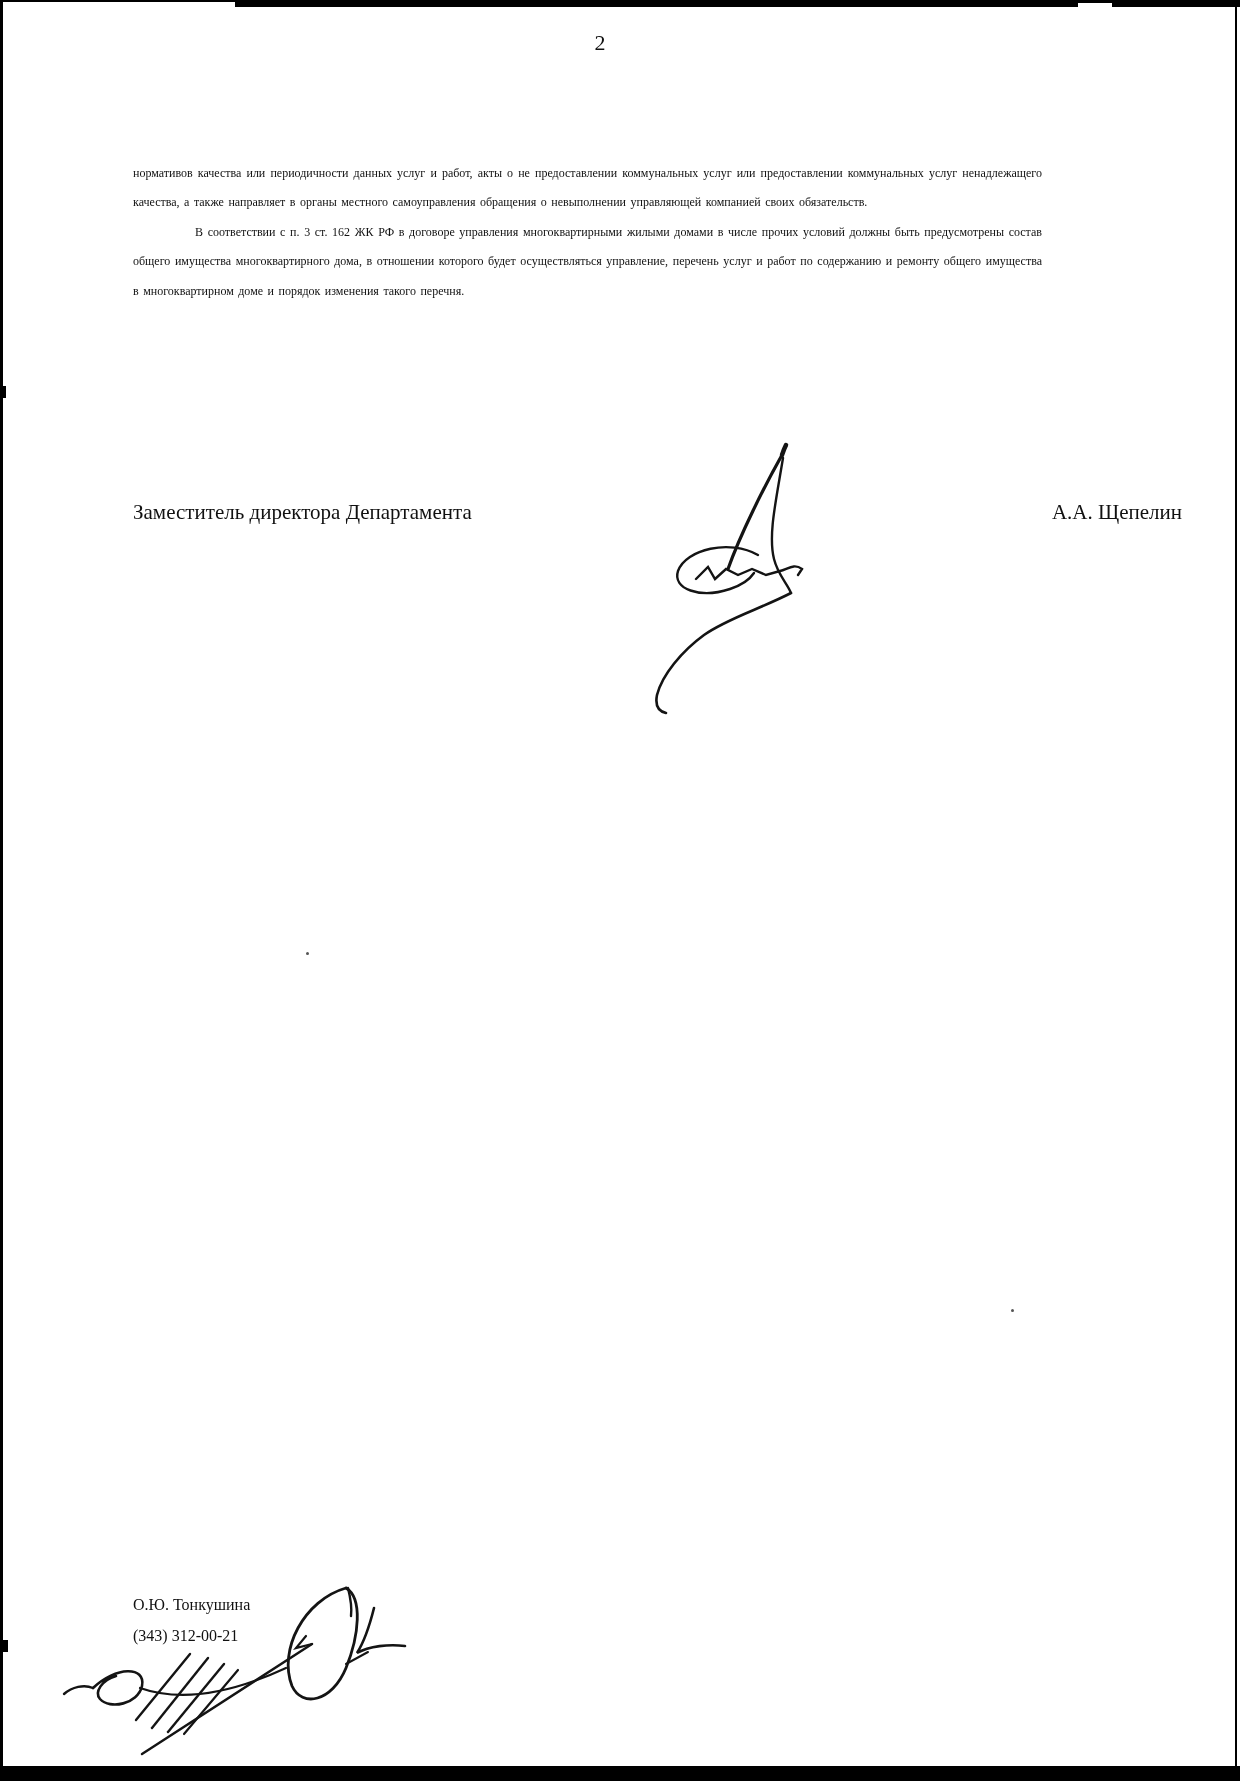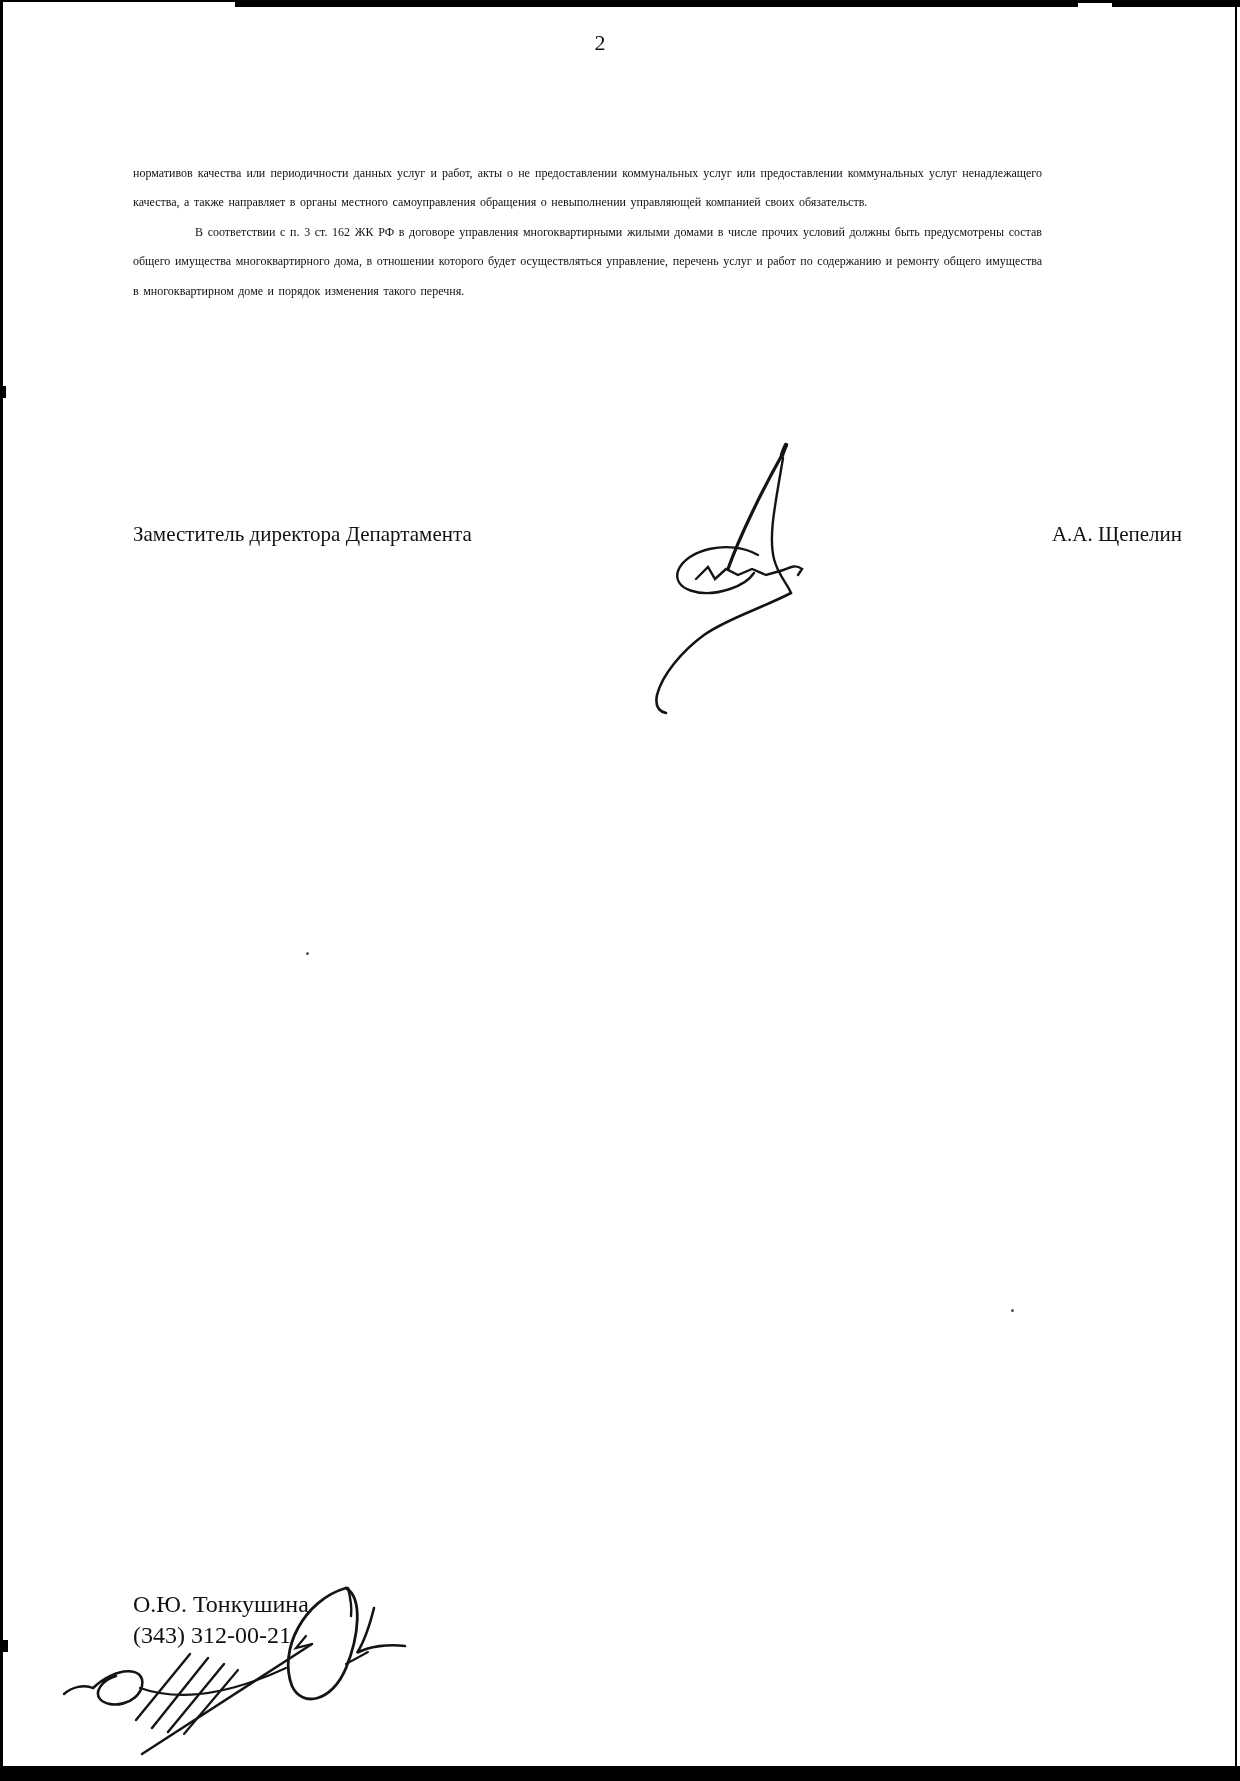--- a/index.html
+++ b/index.html
@@ -41,34 +41,34 @@
     text-align: justify;
     word-spacing: 1.5px;
     margin-top: 36px;
   }
   .content p { margin: 0; padding: 0; }
   .content p.indent { text-indent: 62px; }
   .u { }
 
   .sign-row {
     position: absolute;
-    left: 133px; top: 522px; width: 1049px;
+    left: 133px; top: 500px; width: 1049px;
     display: flex;
     justify-content: space-between;
     font-size: 21px;
   }
   .signature-main {
     position: absolute;
     left: 638px; top: 403px;
     width: 175px; height: 320px;
   }
   .footer-contact {
     position: absolute;
     left: 133px; top: 1589px;
-    font-size: 24px;
+    font-size: 16px;
     line-height: 31px;
   }
   .signature-footer {
     position: absolute;
     left: 50px; top: 1578px;
     width: 380px; height: 195px;
   }
   svg path, svg line { fill: none; stroke: #141414; stroke-linecap: round; }
 </style>
 </head>

